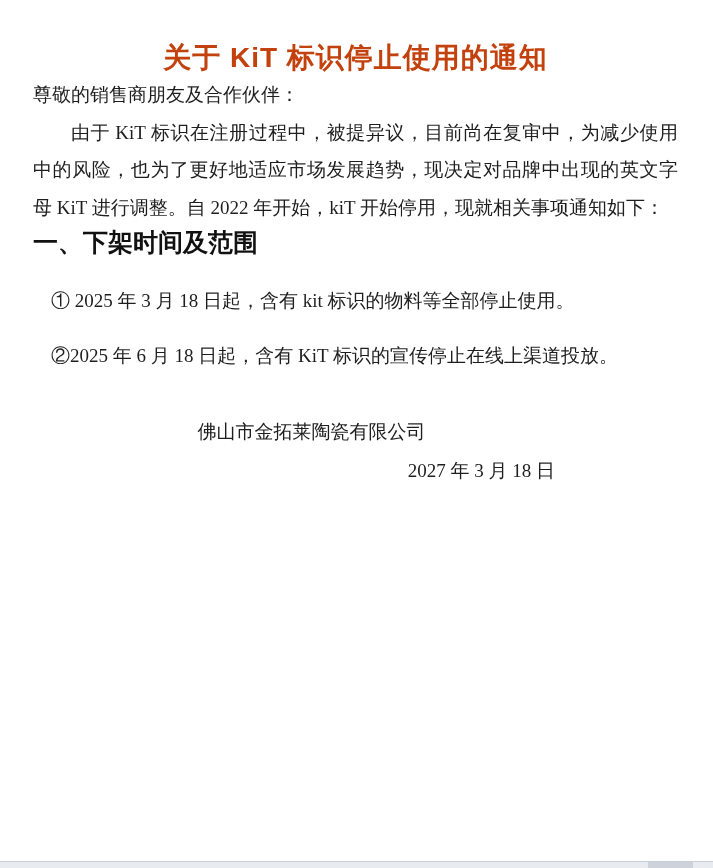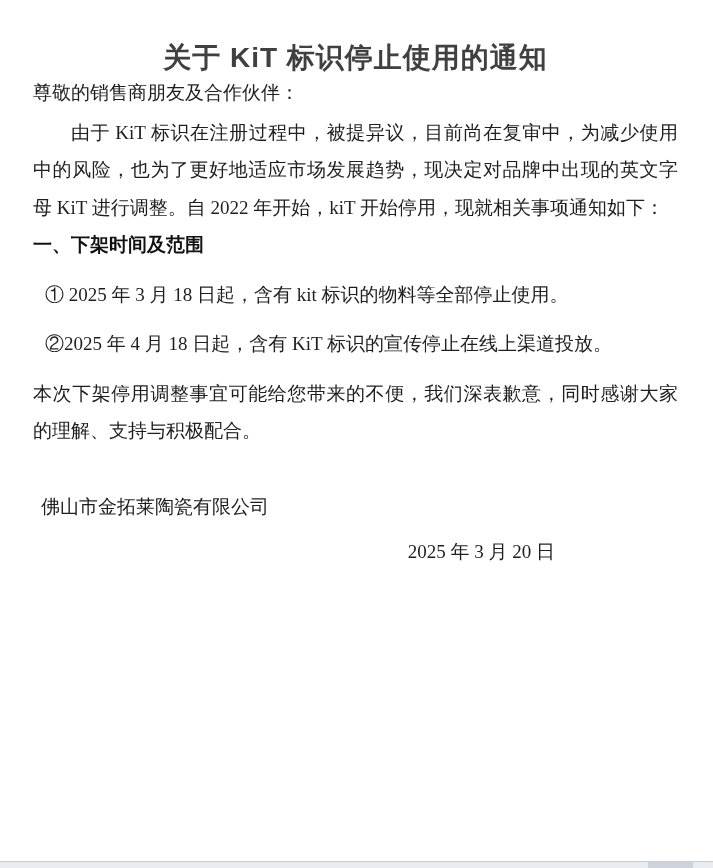--- a/index.html
+++ b/index.html
@@ -33,47 +33,46 @@
     text-align: center;
     color: #000000;
     letter-spacing: 1px;
   }
   .bodytext {
     font-size: 19px;
     line-height: 37.5px;
   }
   .salutation {
     margin: 40px 0 0 0;
-    font-family: Liberation Mono, monospace;
   }
   .para {
     margin: 0;
     text-align: justify;
   }
   .para.indent {
     text-indent: 2em;
   }
   .heading {
     margin: 0;
-    font-family: Liberation Sans, sans-serif;
+    font-family: Liberation Mono, monospace;
     font-weight: 700;
-    font-size: 19px;
+    font-size: 25px;
     line-height: 37.5px;
     color: #111111;
   }
   .item {
-    margin: 12px;
+    margin: 18px;
     text-align: justify;
   }
   .signature {
     margin-top: 38px;
   }
   .sig-company {
-    margin: 8px;
-    text-align: left;
+    margin: 0;
+    text-align: center;
     padding-right: 88px;
     line-height: 37.5px;
   }
   .sig-date {
     margin: 2px 0 0 0;
     text-align: right;
     padding-right: 123px;
     line-height: 37.5px;
   }
   .bottom-bar {
@@ -92,41 +91,40 @@
     width: 45px;
     height: 100%;
   }
 </style>
 </head>
 <body>
 
 <div class="page" style="color: rgb(30, 30, 30);">
   <div class="doc bodytext">
 
-    <h1 class="title" style="color: #404040;">关于 KiT 标识停止使用的通知</h1>
+    <h1 class="title" style="color: #c2410c;">关于 KiT 标识停止使用的通知</h1>
 
     <p class="para salutation">尊敬的销售商朋友及合作伙伴：</p>
 
     <p class="para indent">由于 KiT 标识在注册过程中，被提异议，目前尚在复审中，为减少使用中的风险，也为了更好地适应市场发展趋势，现决定对品牌中出现的英文字母 KiT 进行调整。自 2022 年开始，kiT 开始停用，现就相关事项通知如下：</p>
 
     <h2 class="heading">一、下架时间及范围</h2>
 
     <p class="item">① 2025 年 3 月 18 日起，含有 kit 标识的物料等全部停止使用。</p>
 
-    <p class="item">②2025 年 4 月 18 日起，含有 KiT 标识的宣传停止在线上渠道投放。</p>
+    <p class="item">②2025 年 6 月 18 日起，含有 KiT 标识的宣传停止在线上渠道投放。</p>
 
 
 
-    <p class="para">本次下架停用调整事宜可能给您带来的不便，我们深表歉意，同时感谢大家的理解、支持与积极配合。</p>
 
 
 
     <div class="signature">
       <p class="sig-company">佛山市金拓莱陶瓷有限公司</p>
-      <p class="sig-date">2025 年 3 月 20 日</p>
+      <p class="sig-date">2027 年 3 月 18 日</p>
     </div>
 
   </div>
 
   <div class="bottom-bar" style="background: rgb(232, 236, 241);">
     <div class="thumb" style="background: rgb(206, 211, 219);"></div>
   </div>
 </div>
 
 </body></html>

